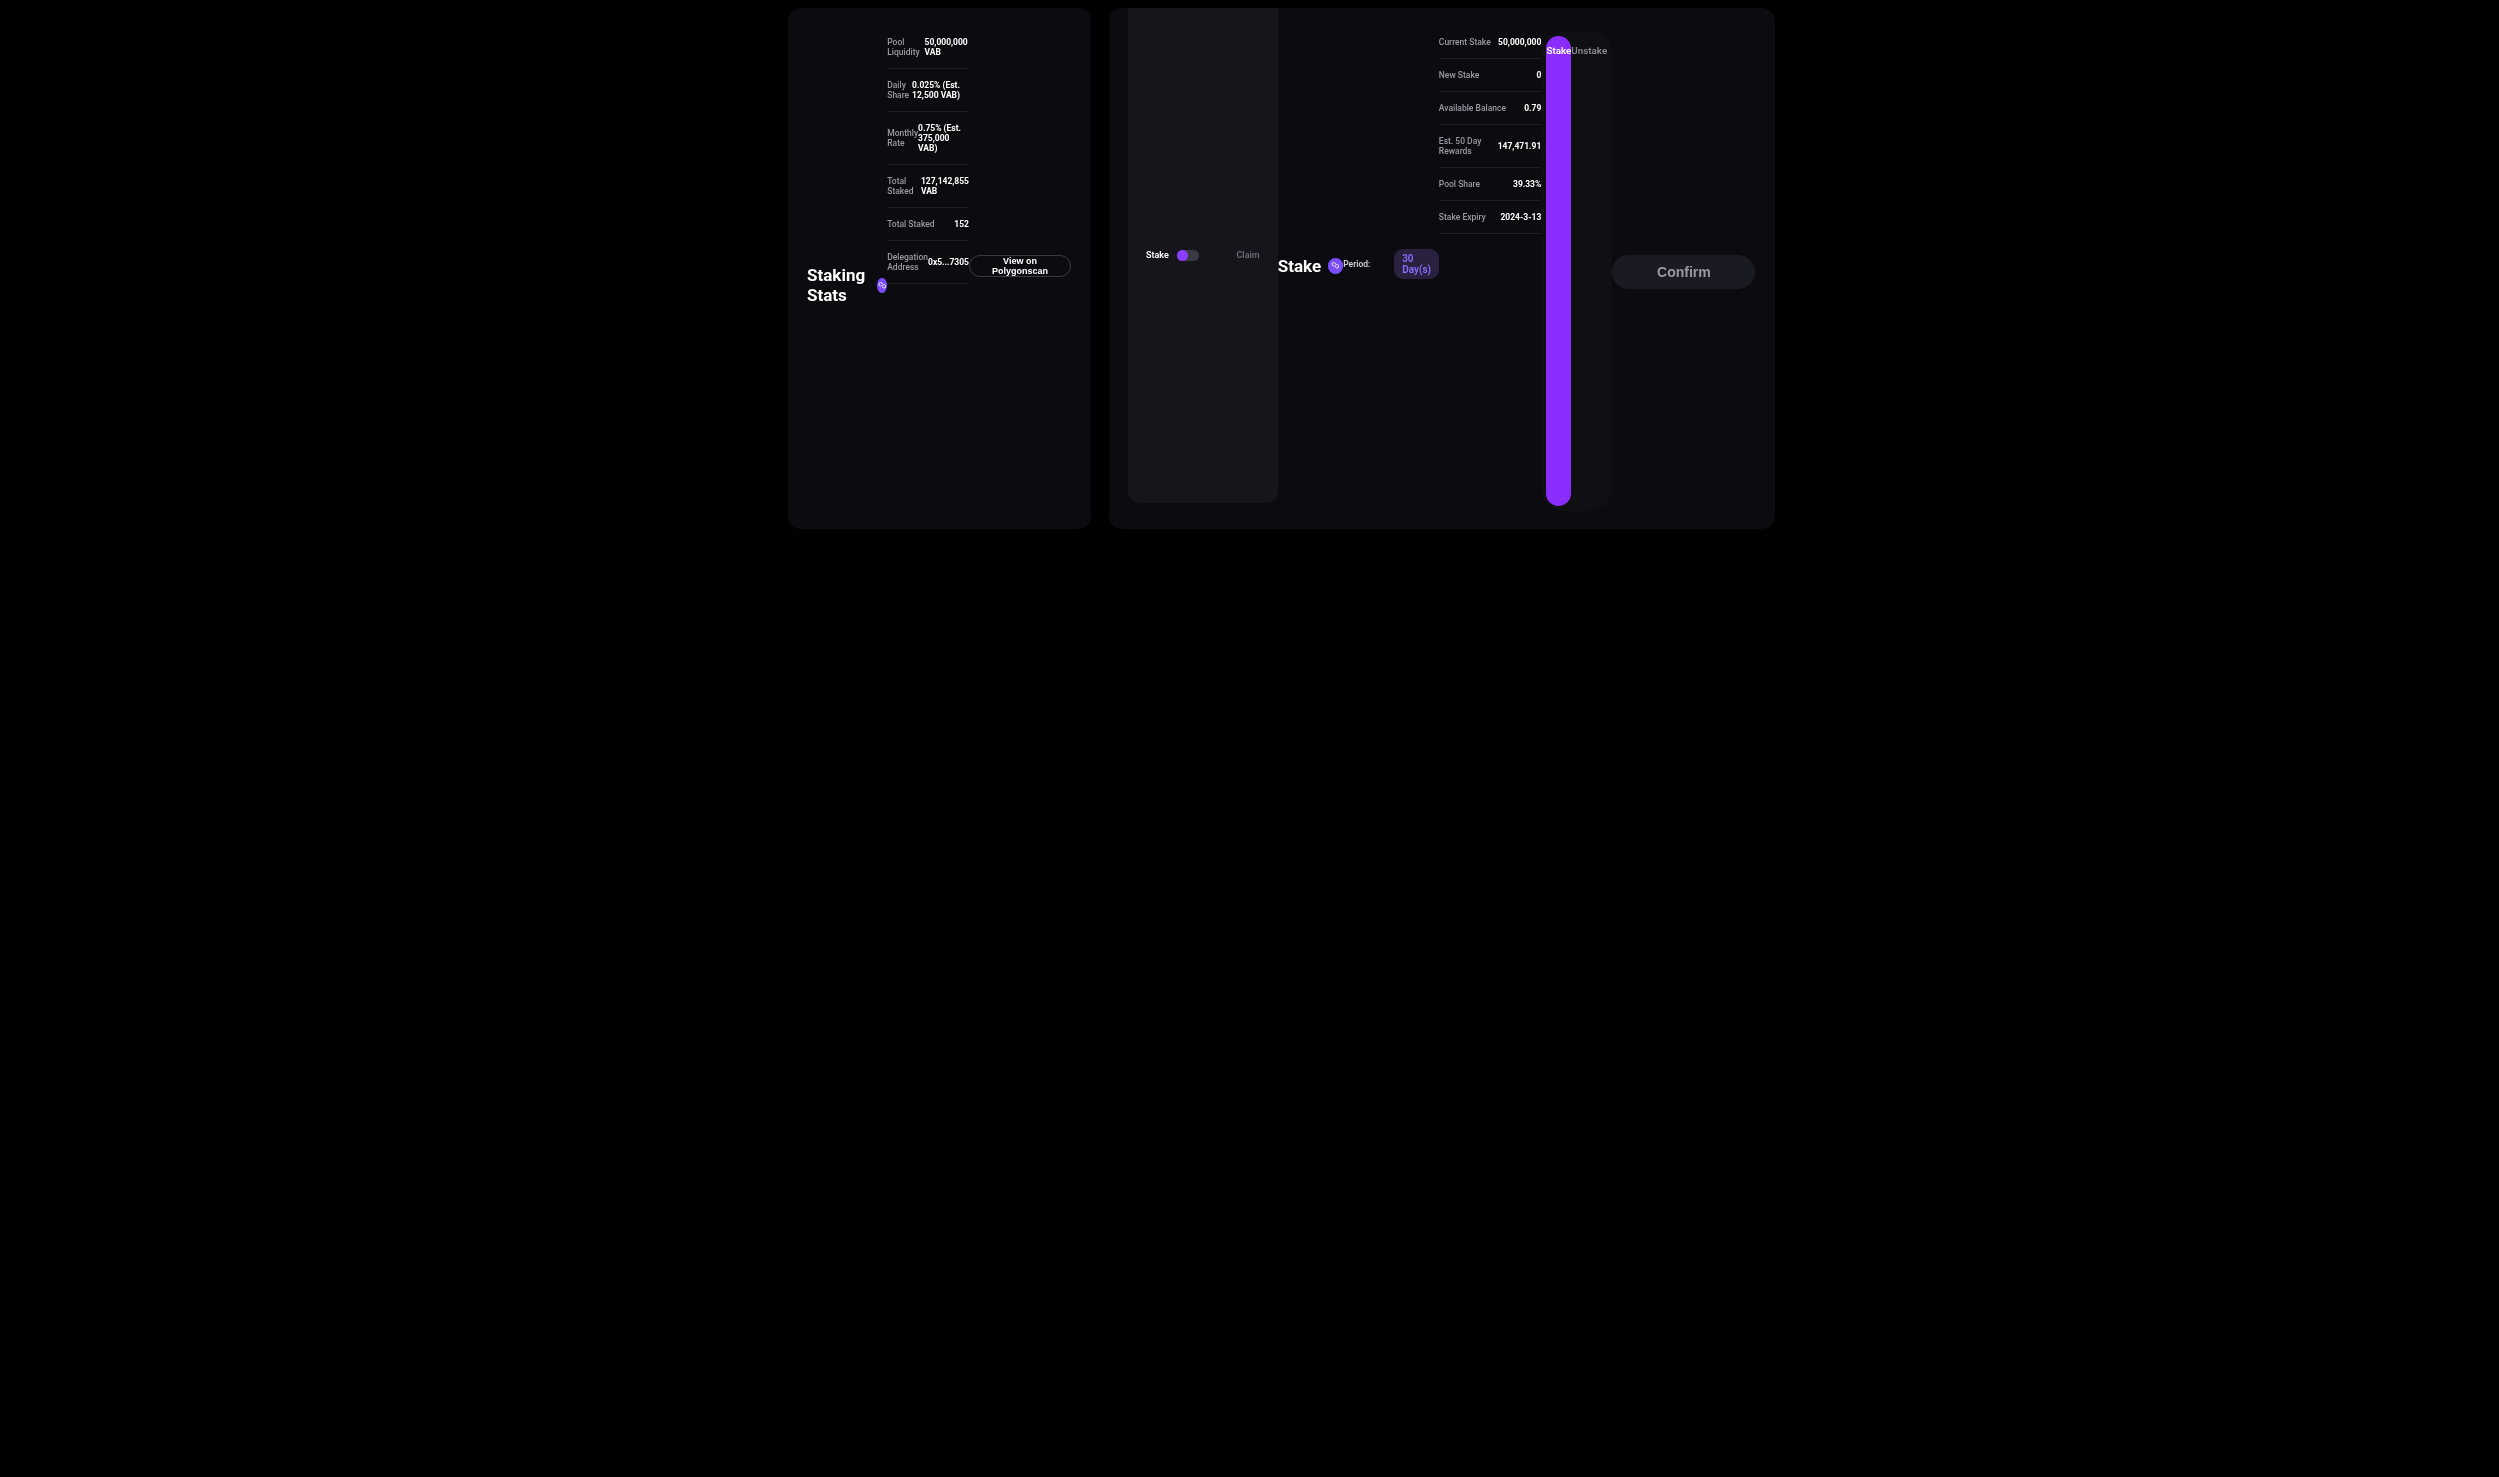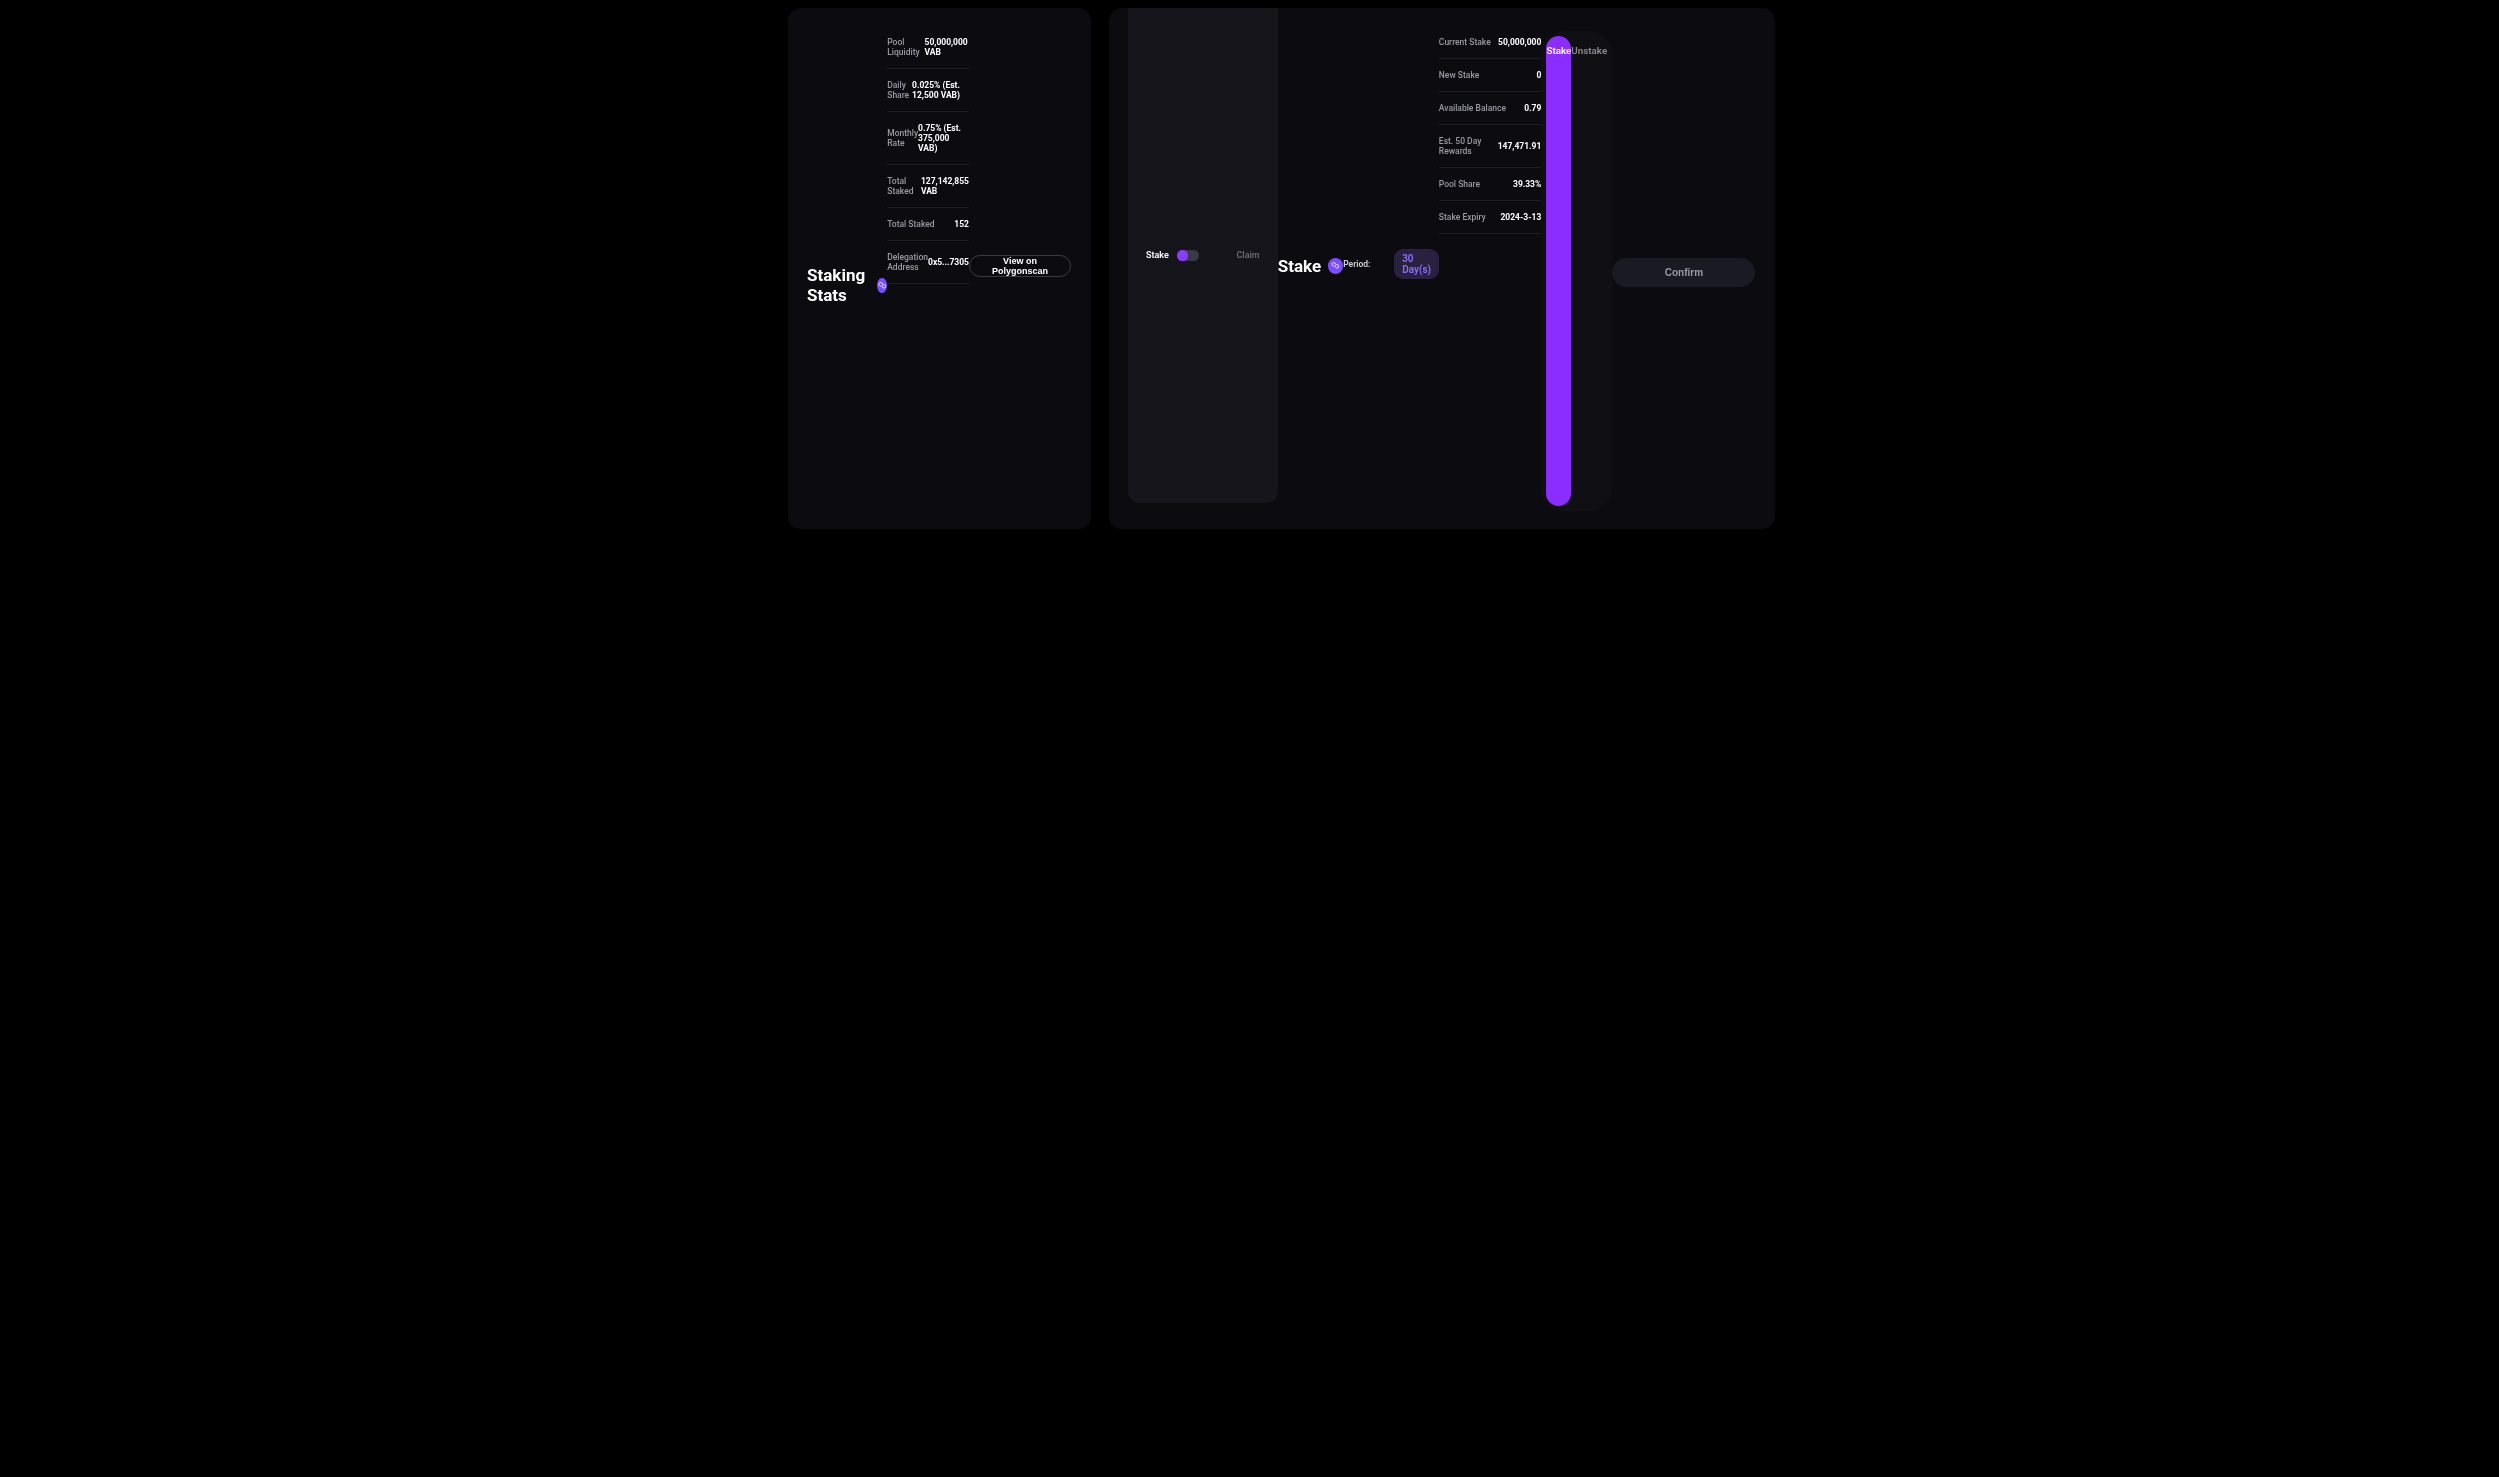--- a/index.html
+++ b/index.html
@@ -217,21 +217,21 @@
     font-weight: 500;
   }
   .confirm-btn {
     align-self: center;
     background: #1a1a22;
     border: none;
     color: #9a9aa6;
     padding: 9px 0;
     width: 169px;
     border-radius: 18px;
-    font-size: 10px;
+    font-size: 14px;
     font-weight: 600;
     cursor: pointer;
     margin-top: 11.7px;
     margin-bottom: 3.9px;
   }
 </style>
 </head>
 <body>
 
 <div class="container">

